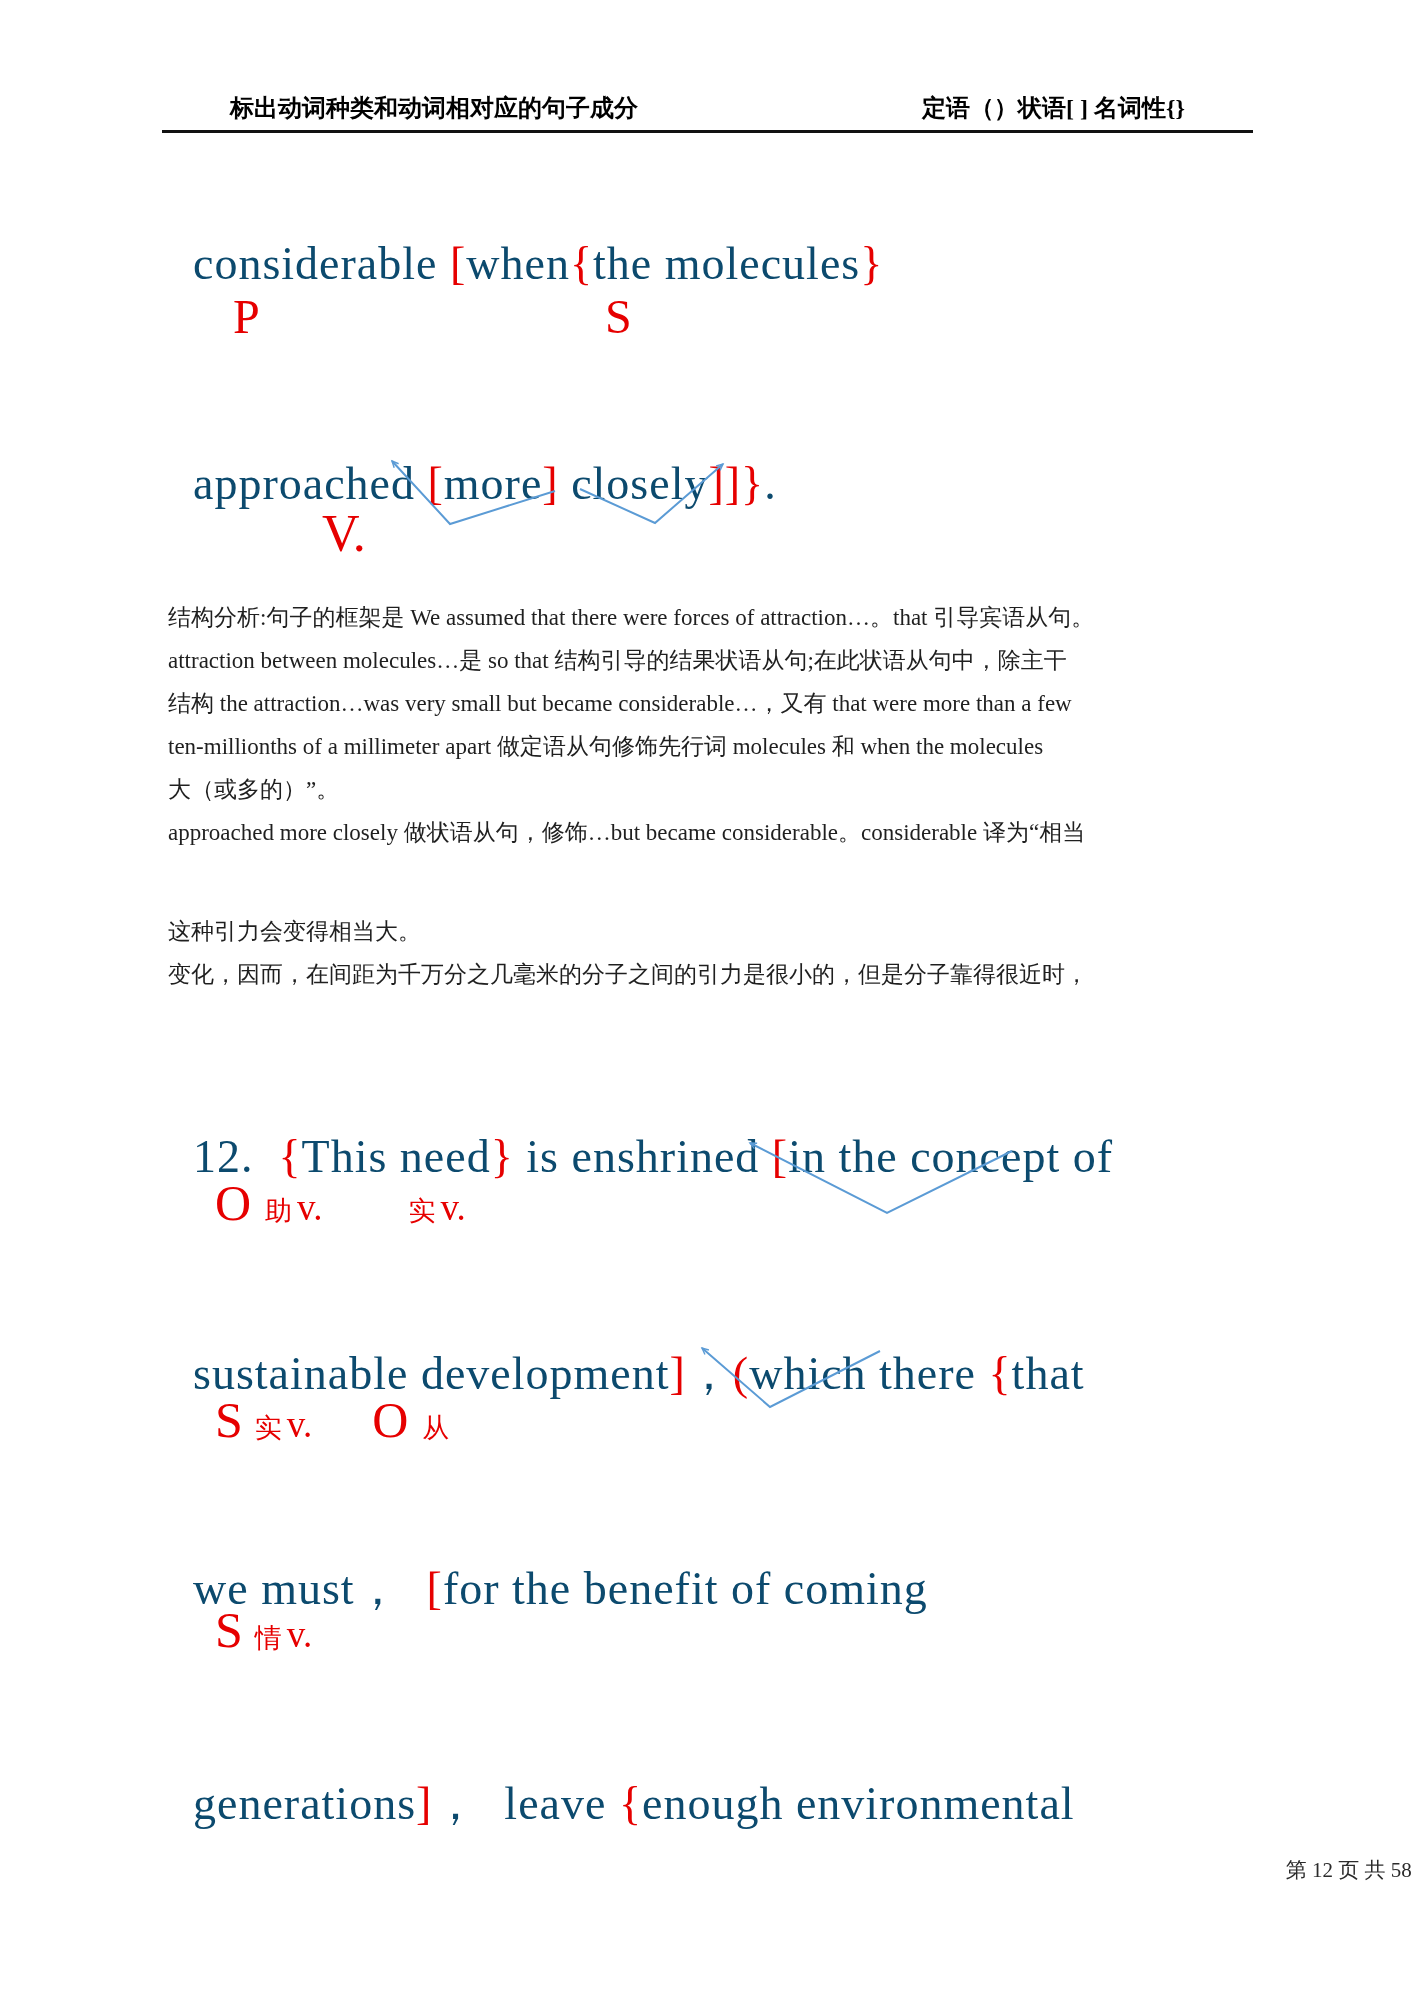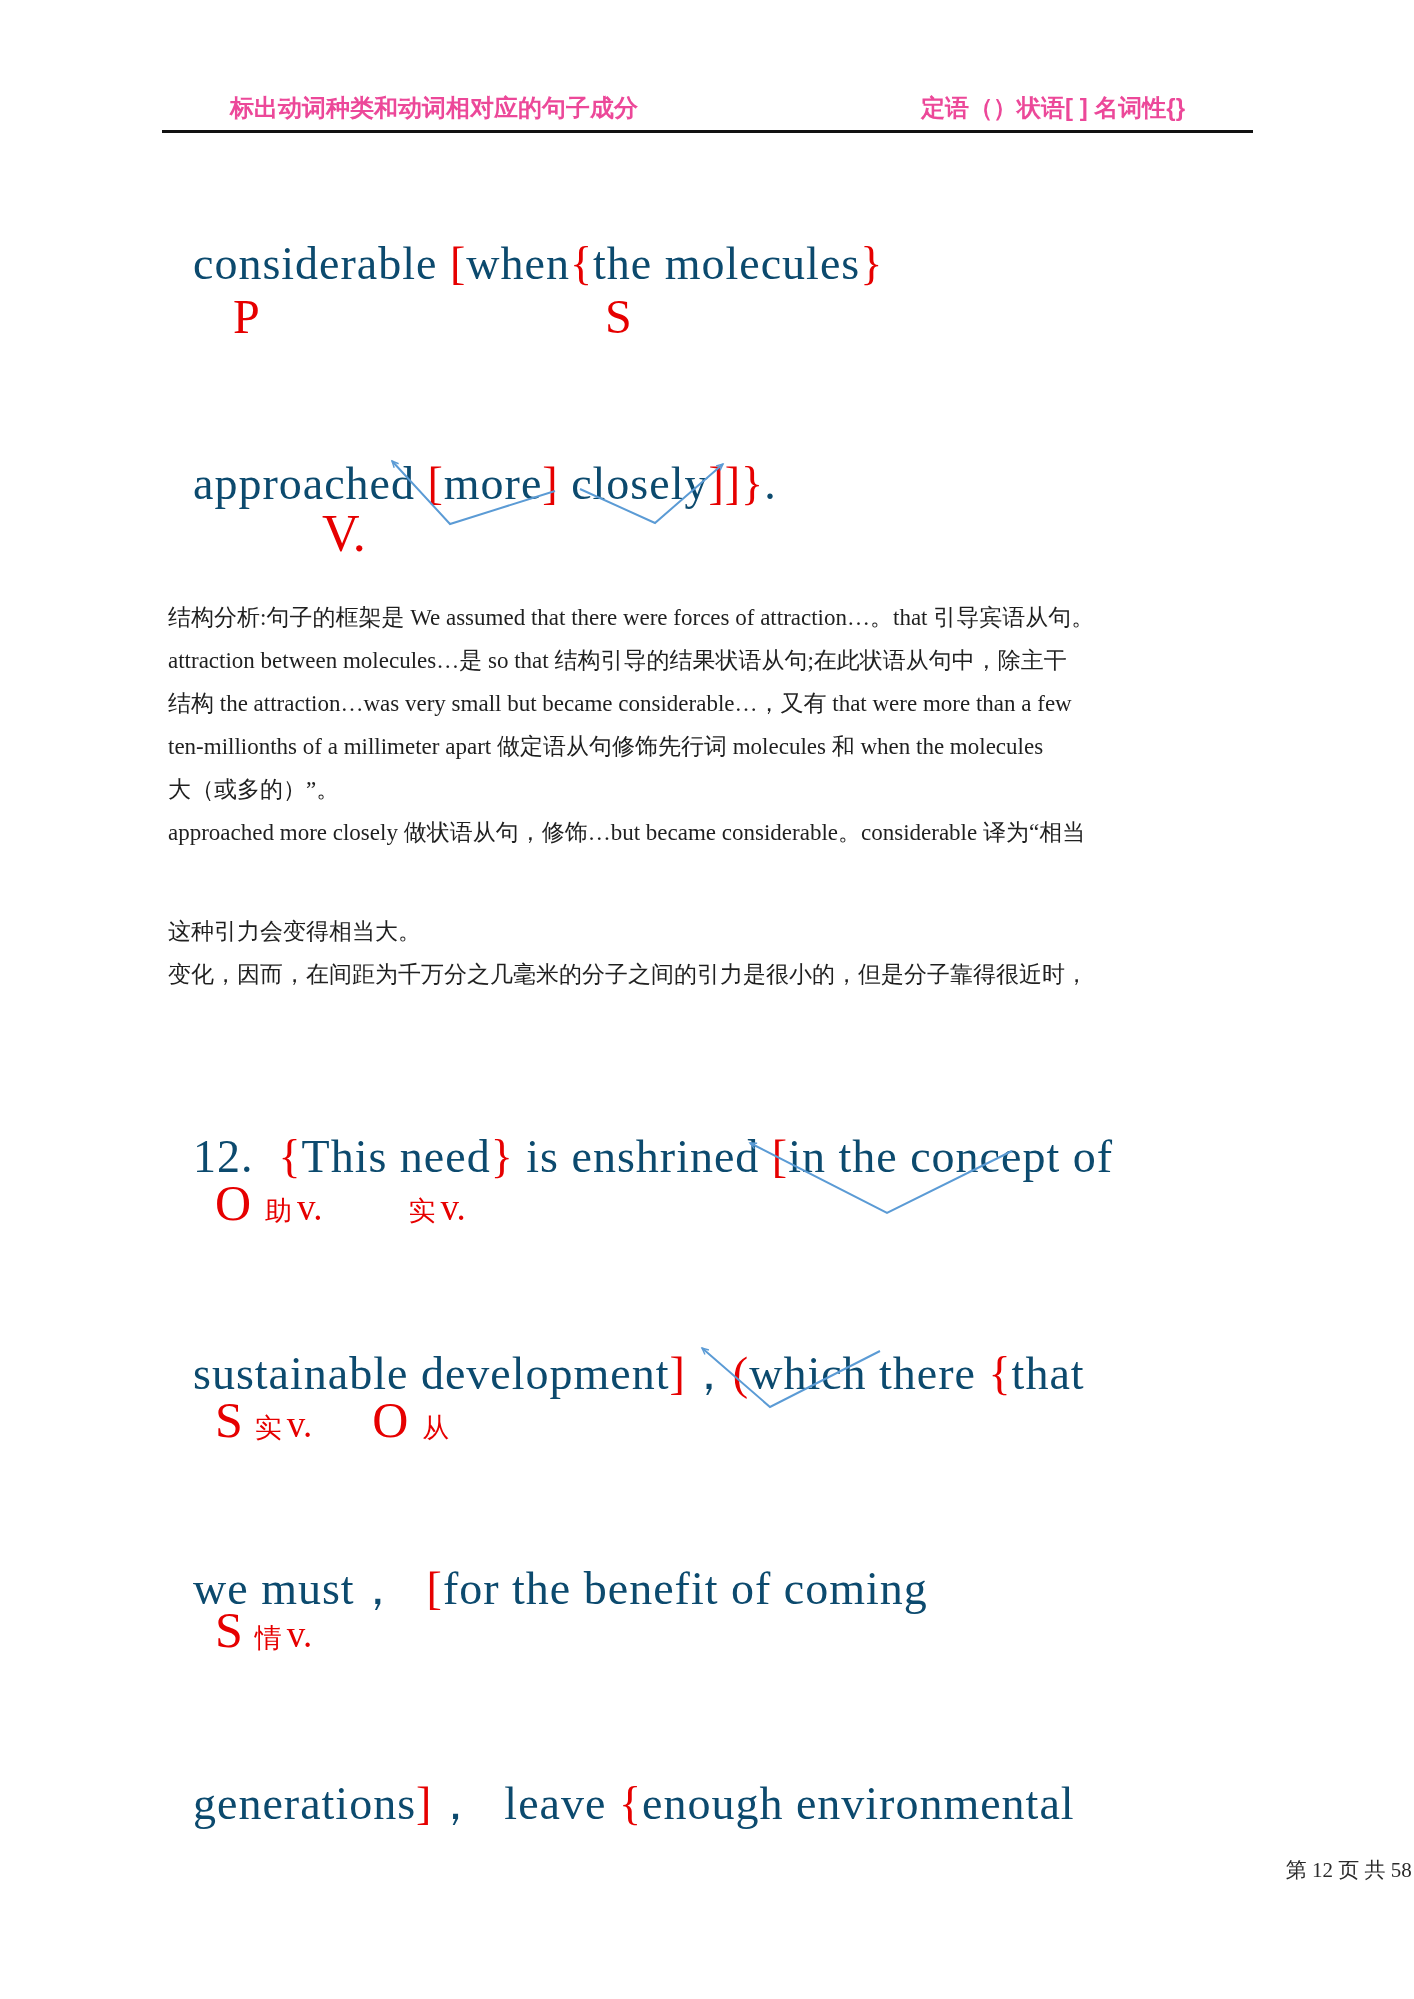--- a/index.html
+++ b/index.html
@@ -4,22 +4,22 @@
 <style>
   html,body{margin:0;padding:0;}
   body{
     width:1414px;height:1999px;position:relative;background:#ffffff;
     overflow:hidden;
     font-family:"Liberation Serif","DejaVu Serif",serif;
   }
   .abs{position:absolute;}
   
   .hdr{
-    font-family:Liberation Sans, sans-serif;
-    font-weight:bold;font-size:24px;color:#ec4899;white-space:pre;text-align:right;
+    font-family:Liberation Serif, serif;
+    font-weight:bold;font-size:24px;color:#000000;white-space:pre;text-align:right;
   }
   .hdr-left{left:230px;top:92px;}
   .hdr-right{right:229px;top:92px;}
   .hdr-rule{left:162px;top:130px;width:1091px;height:3px;background:#121212;}
   
   .bigline{
     left:168px;font-size:46px;line-height:56px;color:#262626;
     white-space:pre;letter-spacing:1px;
   }
   .seg-red{color:#e60000;}

